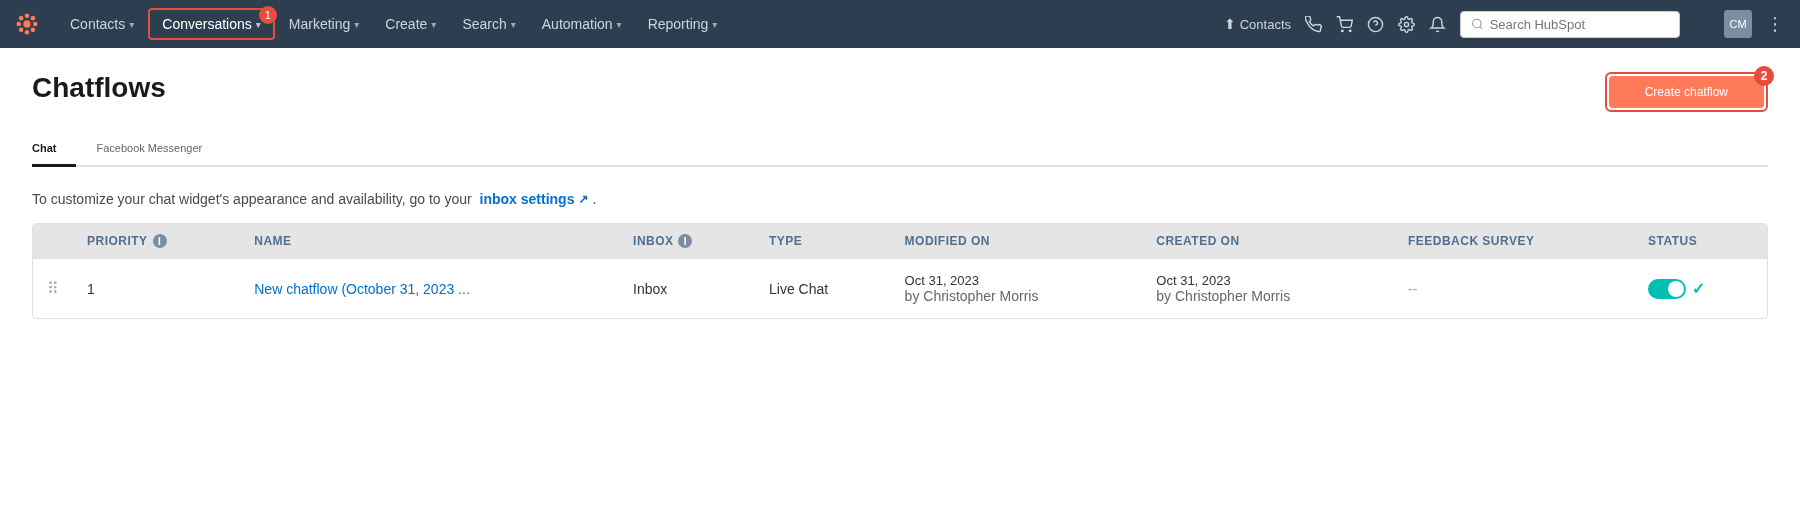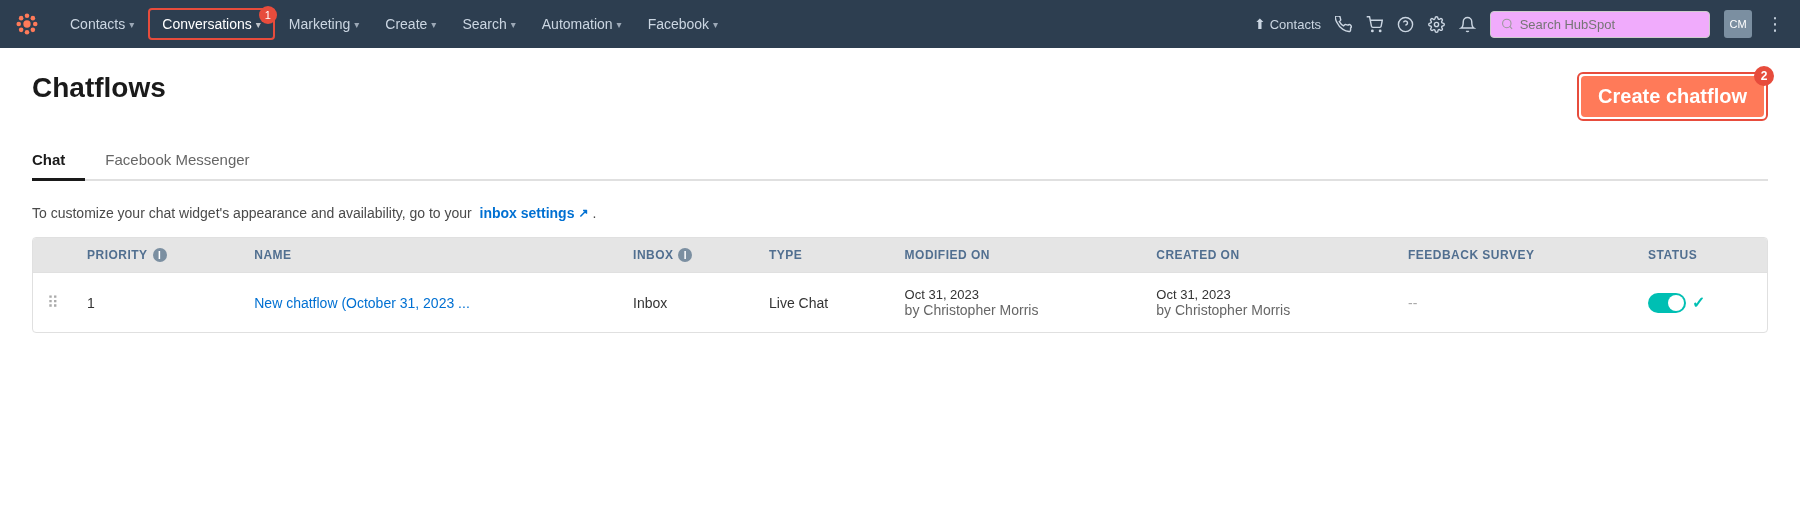--- a/index.html
+++ b/index.html
@@ -80,21 +80,21 @@
     }
     .upgrade-btn {
       color: #cbd6e2;
       font-size: 13px;
       display: flex;
       align-items: center;
       gap: 4px;
       cursor: pointer;
     }
     .search-box {
-      background: #f0abfc;
+      background: #ffffff;
       border: 1px solid #ccc;
       border-radius: 4px;
       padding: 5px 10px;
       display: flex;
       align-items: center;
       gap: 6px;
       width: 220px;
     }
     .search-box input {
       border: none;
@@ -107,20 +107,21 @@
     .avatar-block {
       width: 28px;
       height: 28px;
       background: #7b8fa1;
       border-radius: 3px;
       display: flex;
       align-items: center;
       justify-content: center;
       color: #fff;
       font-size: 11px;
+      margin-left: 30px;
     }
 
     
     .page-content {
       padding: 24px 32px;
       background: #fff;
       min-height: calc(512px - 48px);
     }
     .page-header {
       display: flex;
@@ -131,23 +132,23 @@
     .page-title {
       font-size: 28px;
       font-weight: 600;
       color: #1a1a1a;
     }
     .create-btn {
       background: #ff7a59;
       color: #fff;
       border: none;
       border-radius: 4px;
-      padding: 9px 17px;
-      font-size: 20px;
-      font-weight: 700;
+      padding: 9px 36px;
+      font-size: 12px;
+      font-weight: 400;
       cursor: pointer;
       white-space: nowrap;
     }
     .badge-2 {
       background: #e74c3c;
       color: #fff;
       border-radius: 50%;
       width: 20px;
       height: 20px;
       font-size: 12px;
@@ -170,21 +171,21 @@
 
     
     .tabs {
       display: flex;
       border-bottom: 2px solid #e0e0e0;
       margin-bottom: 24px;
     }
     .tab {
       padding: 10px 20px 10px 0;
       margin-right: 20px;
-      font-size: 15px;
+      font-size: 11px;
       color: #666;
       cursor: pointer;
       border-bottom: 3px solid transparent;
       margin-bottom: -2px;
     }
     .tab.active {
       color: #1a1a1a;
       font-weight: 600;
       border-bottom: 3px solid #1a1a1a;
     }
@@ -349,21 +350,21 @@
         <span>Search</span>
         <span class="chevron">▾</span>
       </div>
 
       <div class="nav-item">
         <span>Automation</span>
         <span class="chevron">▾</span>
       </div>
 
       <div class="nav-item">
-        <span>Facebook</span>
+        <span>Reporting</span>
         <span class="chevron">▾</span>
       </div>
     </div>
   </div>
   <div class="top-nav-right">
     <div class="upgrade-btn">
       <span style="font-size:14px;">⬆</span>
       <span>Contacts</span>
     </div>
     <div class="nav-icon-btn">

